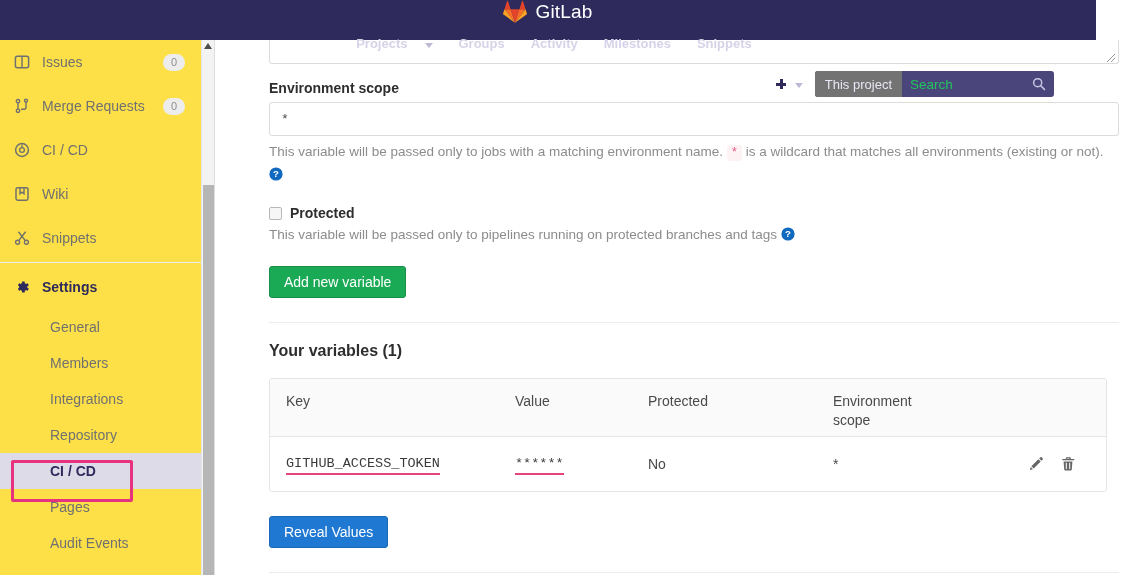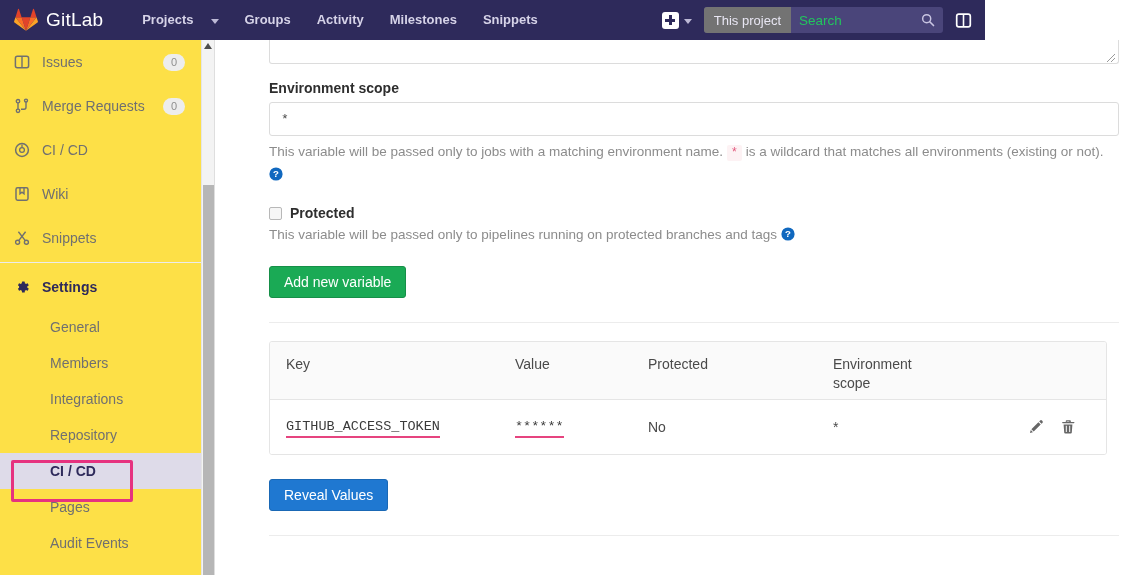--- a/index.html
+++ b/index.html
@@ -12,26 +12,27 @@
     font-family: "Liberation Sans", sans-serif;
     font-size: 14px;
     color: #2e2e2e;
     position: relative;
   }
 
   
   .navbar {
     position: absolute;
     top: 0; left: 0;
-    width: 985px;
+    width: 1096px;
     height: 40px;
     background: #2e2a5b;
     display: flex;
     align-items: center;
     z-index: 30;
+    flex-direction: column;
   }
   .brand {
     display: flex;
     align-items: center;
     height: 40px;
     padding: 0 14px 0 14px;
     gap: 8px;
     cursor: pointer;
   }
   .brand-logo { width: 24px; height: 24px; display: block; }
@@ -599,20 +600,21 @@
           <circle cx="7" cy="7" r="6.6" fill="#1068bf"></circle>
           <text x="7" y="10.4" text-anchor="middle" fill="#fff" font-size="9.6" font-family="Liberation Sans, sans-serif" font-weight="bold">?</text>
         </svg>
       </span>
     </div>
 
     <div class="btn btn-green">Add new variable</div>
 
     <div class="hr"></div>
 
+    <div class="section-title">Your variables (1)</div>
 
     <div class="var-table">
       <div class="vt-head">
         <div class="c-key">Key</div>
         <div class="c-val">Value</div>
         <div class="c-prot">Protected</div>
         <div class="c-env">
           <span style="display:inline-block;max-width:90px">Environment scope</span>
         </div>
         <div class="c-act"></div>

